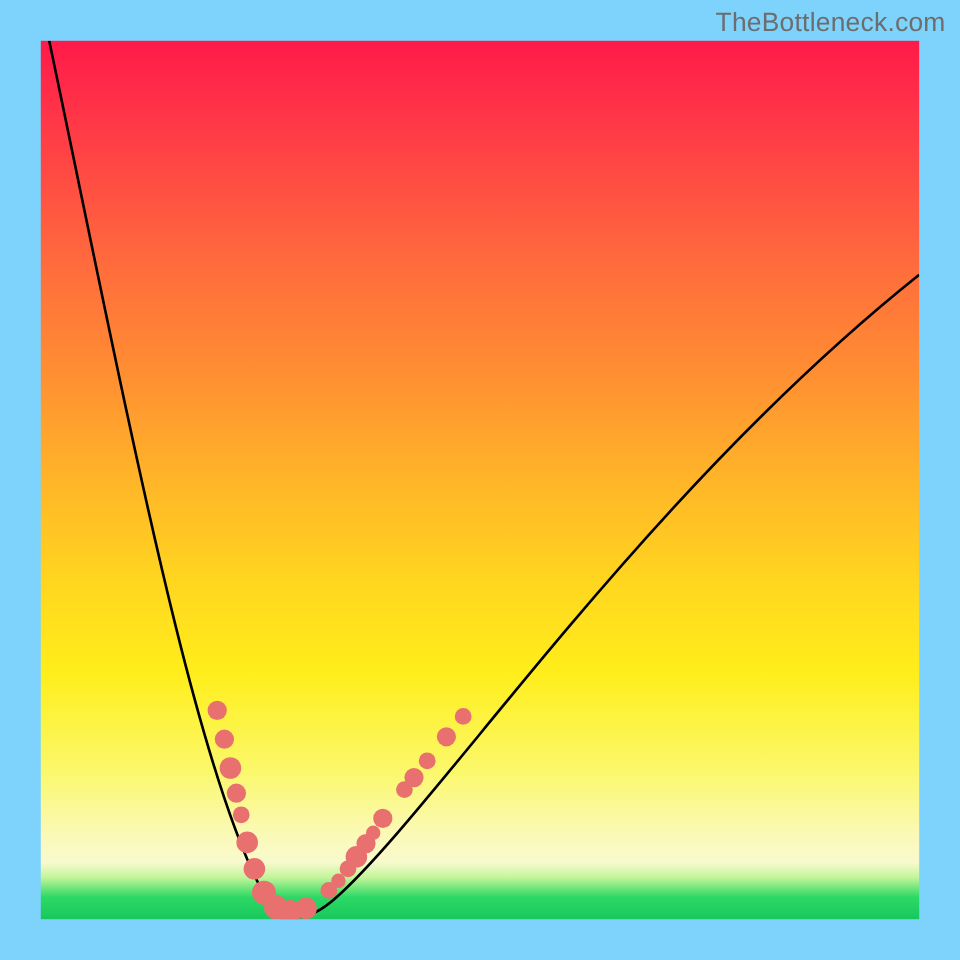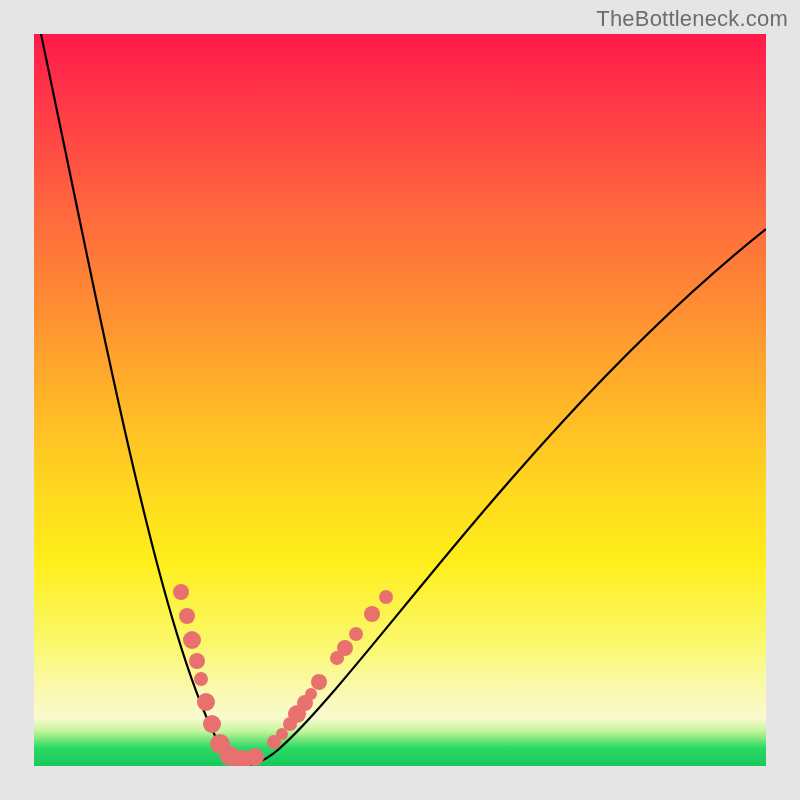--- a/index.html
+++ b/index.html
@@ -10,21 +10,21 @@
     background: #000;
     overflow: hidden;
     font-family: Arial, Helvetica, sans-serif;
   }
   .frame {
     position: absolute;
     top: 0;
     left: 0;
     width: 800px;
     height: 800px;
-    background: #e5e5e5;
+    background: #7dd3fc;
   }
   .plot-area {
     position: absolute;
     top: 34px;
     left: 34px;
     width: 732px;
     height: 732px;
     
     background: linear-gradient(
       to bottom,

